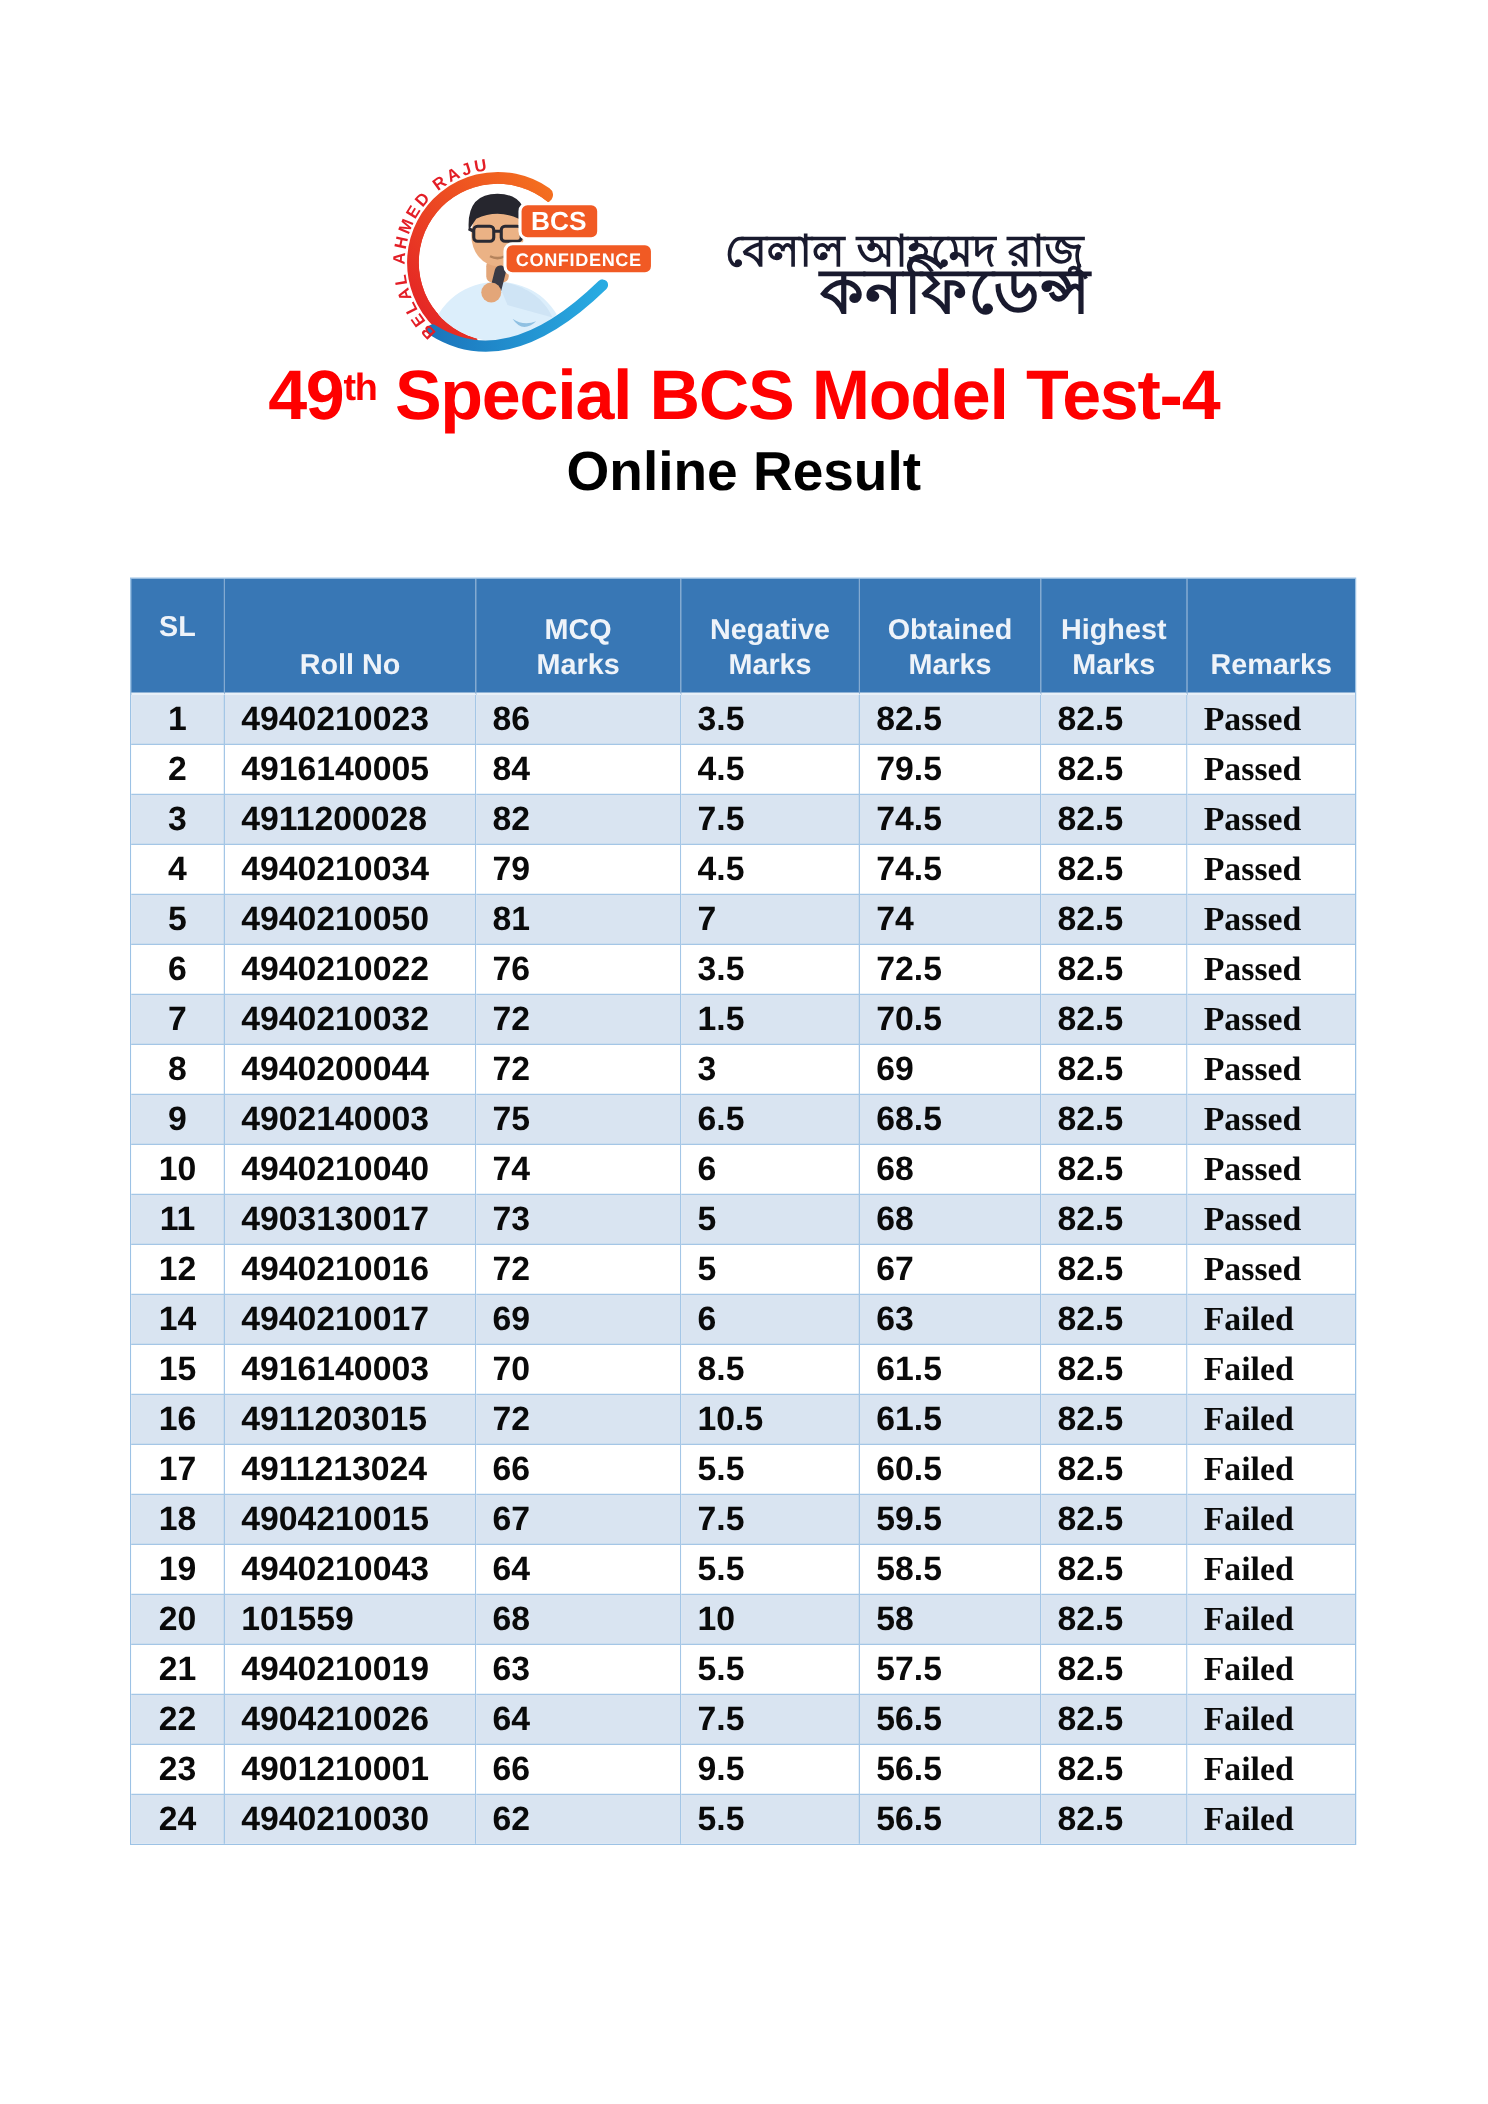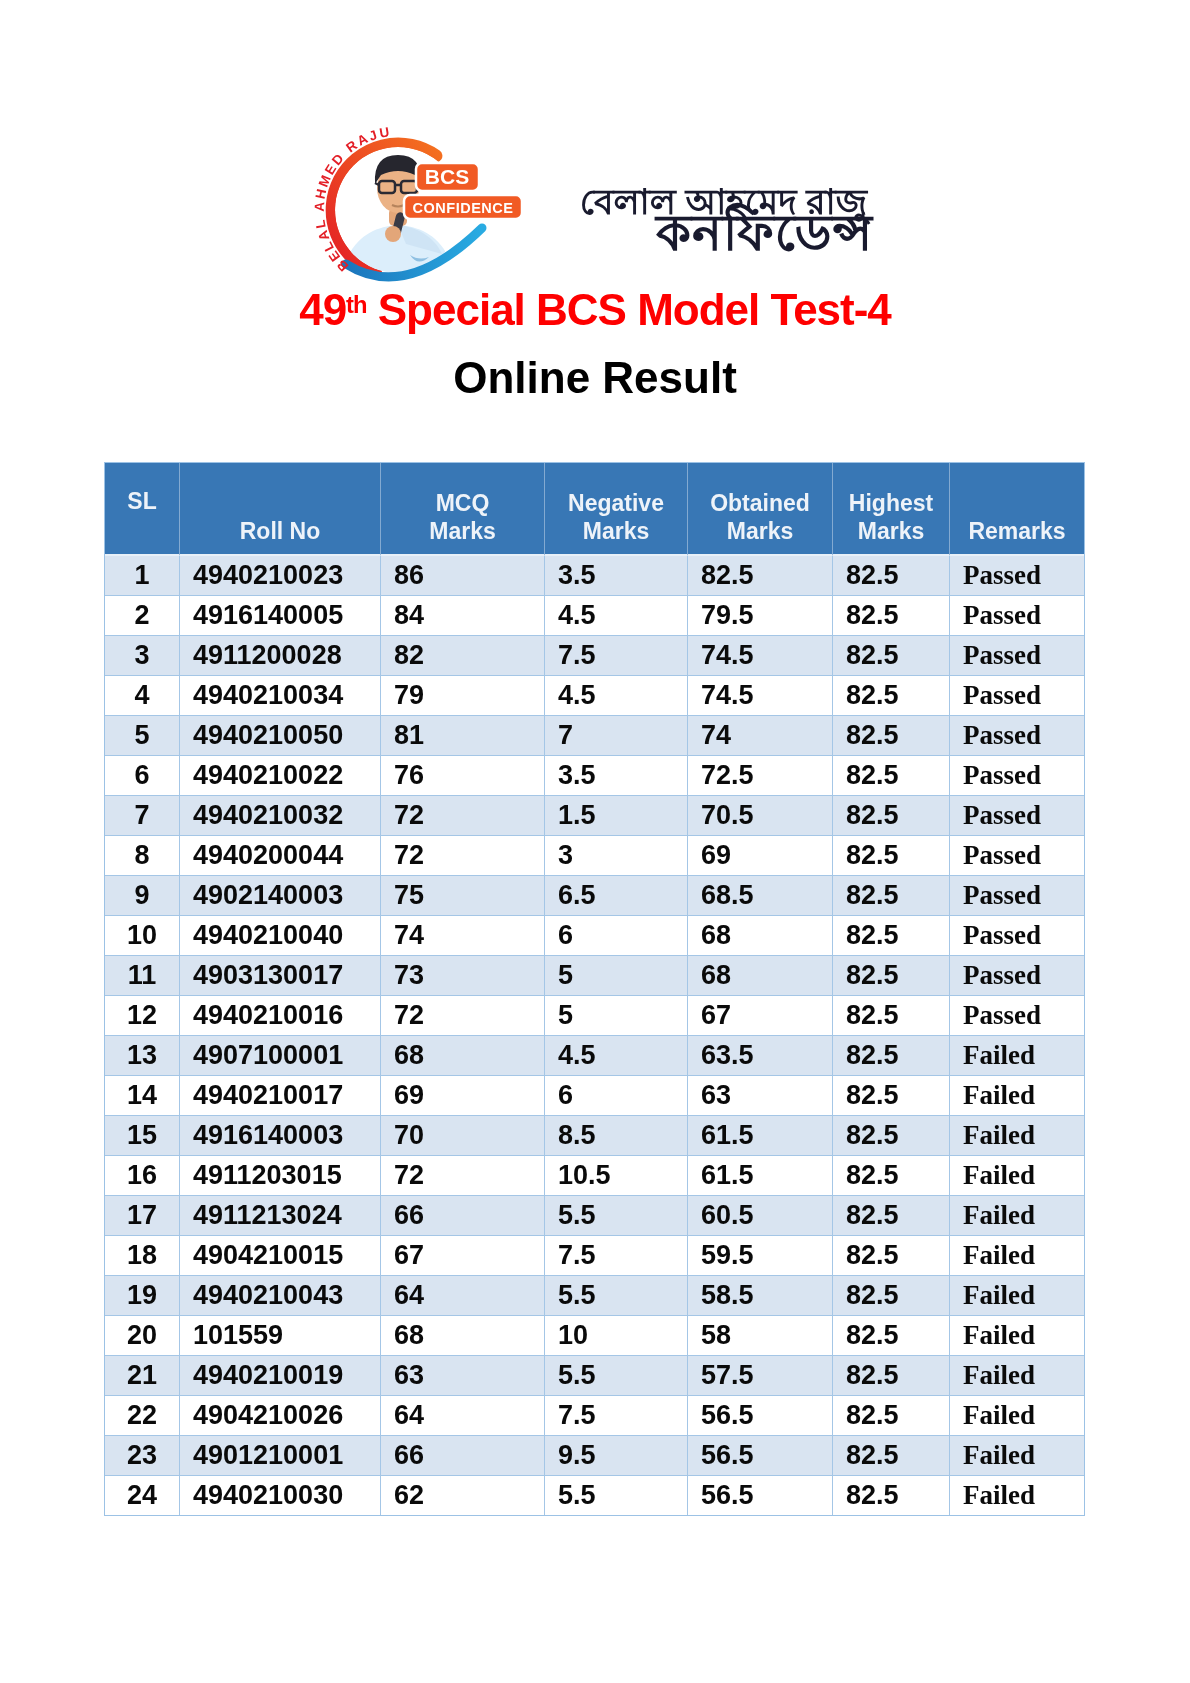--- a/index.html
+++ b/index.html
@@ -21,21 +21,21 @@
   .bn-brand{
     position:absolute;right:2px;top:82px;
     font-size:50px;font-weight:bold;color:#191a2e;
     text-align:right;white-space:nowrap;line-height:1;
     letter-spacing:1px;
   }
   
   .title{
     position:absolute;left:0;top:288px;width:100%;
     margin:0;text-align:center;
-    font-size:44px;font-weight:bold;color:#fe0000;
+    font-size:56px;font-weight:bold;color:#fe0000;
     letter-spacing:-1px;line-height:1;
   }
   .title sup{font-size:0.54em;position:relative;top:-0.5em;vertical-align:baseline;}
   .subtitle{
     position:absolute;left:0;top:356px;width:100%;
     margin:0;text-align:center;
     font-size:44px;font-weight:bold;color:#000000;line-height:1;
   }
   
   table.results{
@@ -266,29 +266,20 @@
         <tr>
           <td class="td-sl">12</td>
           <td>4940210016</td>
           <td>72</td>
           <td>5</td>
           <td>67</td>
           <td>82.5</td>
           <td>Passed</td>
         </tr>
         <tr>
-          <td class="td-sl">13</td>
-          <td>4907100001</td>
-          <td>68</td>
-          <td>4.5</td>
-          <td>63.5</td>
-          <td>82.5</td>
-          <td>Failed</td>
-        </tr>
-        <tr>
           <td class="td-sl">14</td>
           <td>4940210017</td>
           <td>69</td>
           <td>6</td>
           <td>63</td>
           <td>82.5</td>
           <td>Failed</td>
         </tr>
         <tr>
           <td class="td-sl">15</td>

